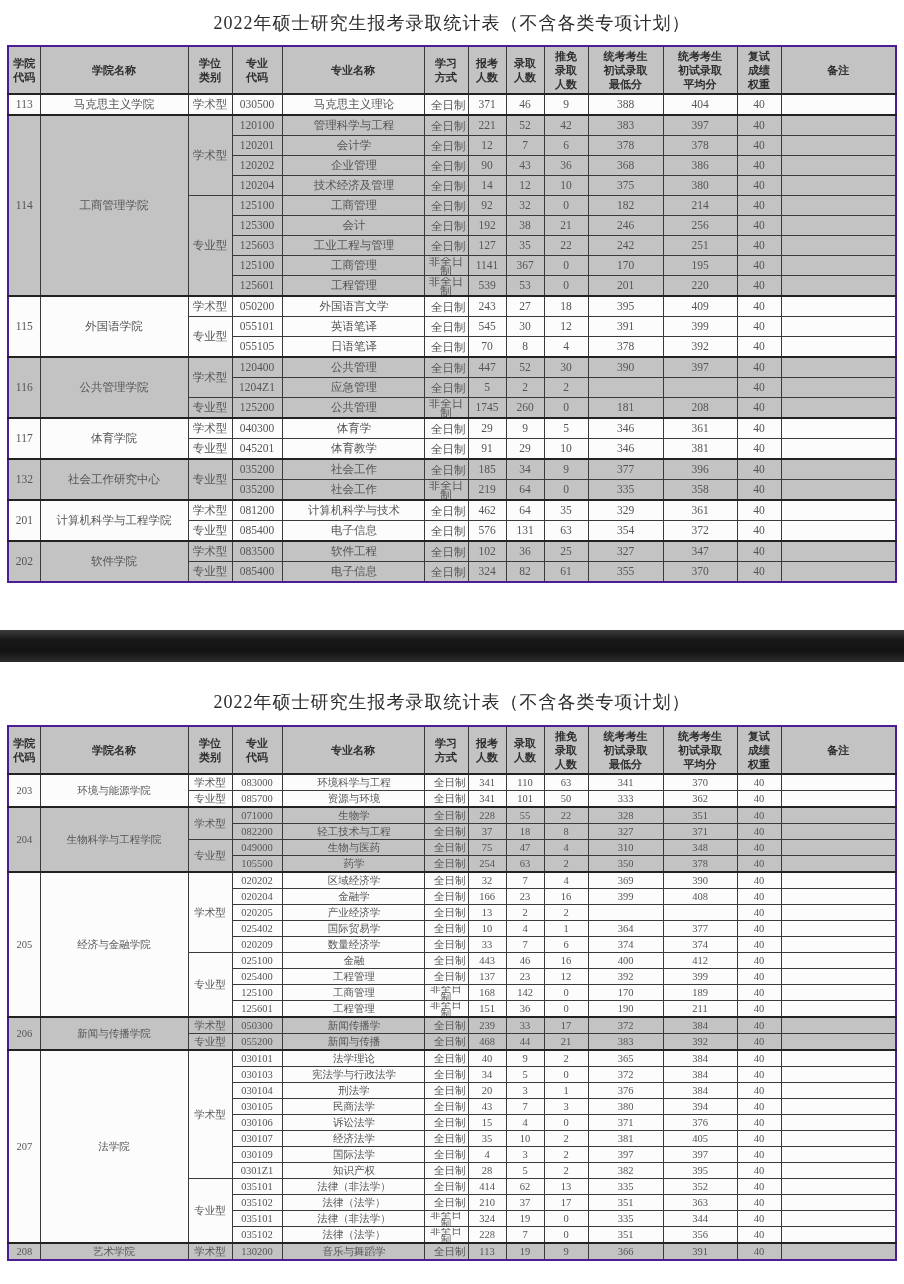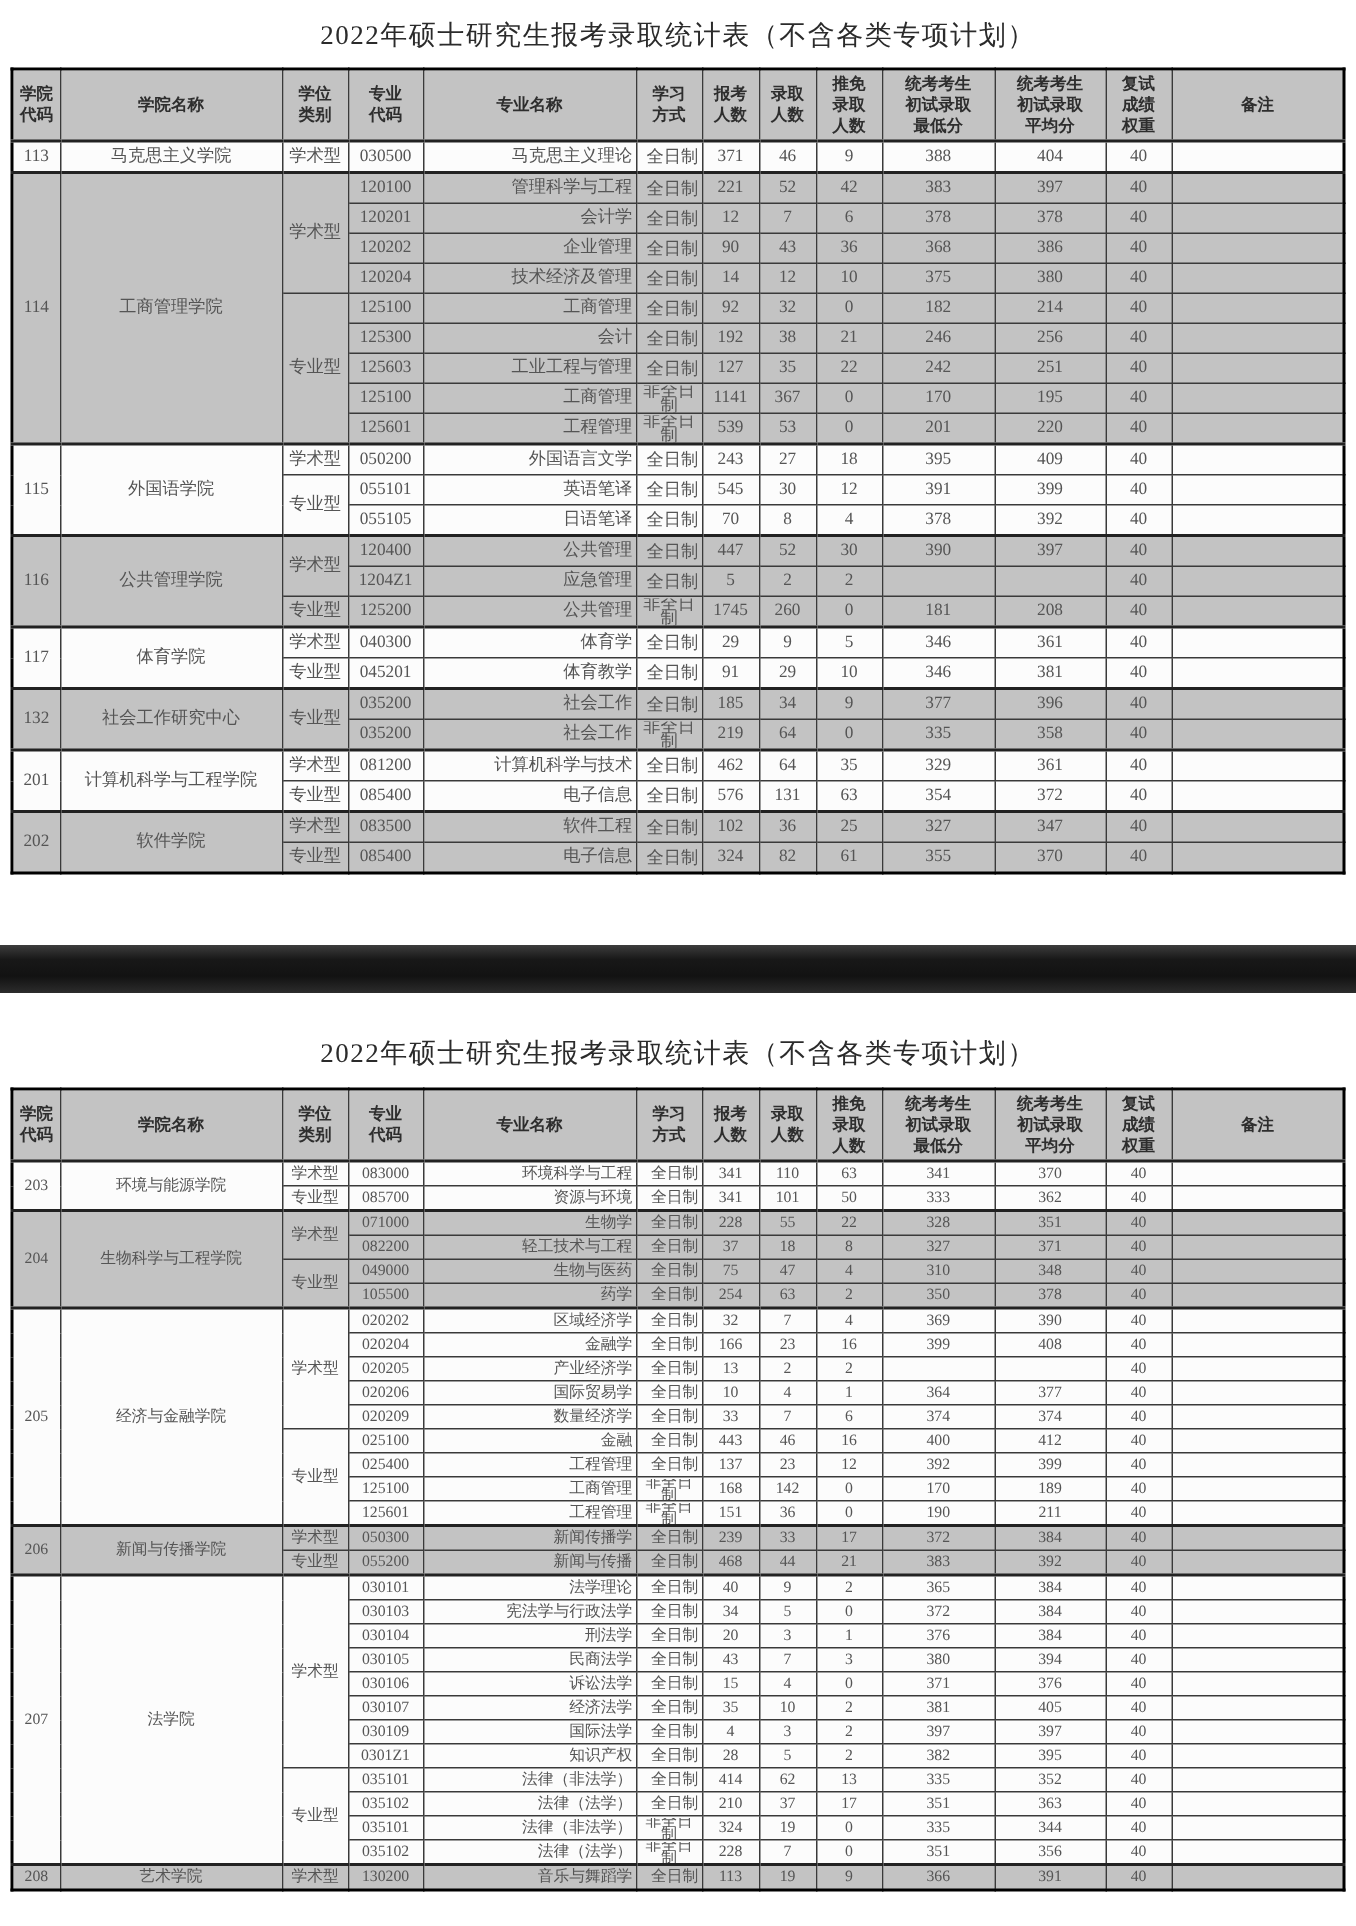--- a/index.html
+++ b/index.html
@@ -11,39 +11,39 @@
     margin:0;padding:0;letter-spacing:1px;
   }
   .page1 .title{padding-top:11px;padding-bottom:10px;}
   .page2 .title{padding-top:28px;padding-bottom:11px;}
   .separator{
     width:904px;height:32px;margin-top:47px;
     background:linear-gradient(180deg,#3d3d3d 0%,#181818 30%,#121212 65%,#2c2c2c 100%);
   }
   table.stats-table{
     width:888px;margin:0 auto;border-collapse:collapse;table-layout:fixed;
-    border:2px solid #000000;
+    border:2px solid #4c1d95;
   }
   .stats-table th,.stats-table td{
     border:1px solid #3a3a3a;vertical-align:middle;text-align:center;
     padding:0 2px;overflow:hidden;
   }
   .stats-table th{
     background:#c3c3c3;color:#2e2e2e;
     font-family:"Liberation Sans","DejaVu Sans",sans-serif;
     font-weight:bold;font-size:11px;line-height:1.3;
     white-space:pre-line;height:46px;
     border-bottom:2px solid #222;
   }
   .stats-table td{
     background:#fcfcfc;color:#555;font-size:11.5px;height:19px;line-height:1.05;
   }
   .stats-table tr.shaded td{background:#c3c3c3;}
   .stats-table tr.college-start td{border-top:2px solid #222;}
-  .stats-table td.left{text-align:right;padding-left:4px;}
+  .stats-table td.left{text-align:center;padding-left:4px;}
   .clip{
     height:18px;overflow:hidden;display:flex;align-items:center;justify-content:flex-end;
     line-height:10px;
   }
   table.compact td{height:15px;font-size:10.5px;}
   table.compact .clip{height:14px;line-height:9px;}
 </style>
 </head>
 <body>
 
@@ -720,21 +720,21 @@
               </td>
               <td>13</td>
               <td>2</td>
               <td>2</td>
               <td></td>
               <td></td>
               <td>40</td>
               <td></td>
             </tr>
             <tr>
-              <td>020206</td>
+              <td>025402</td>
               <td class="left">国际贸易学</td>
               <td>
                 <div class="clip">
                   <span>全日制</span>
                 </div>
               </td>
               <td>10</td>
               <td>4</td>
               <td>1</td>
               <td>364</td>

